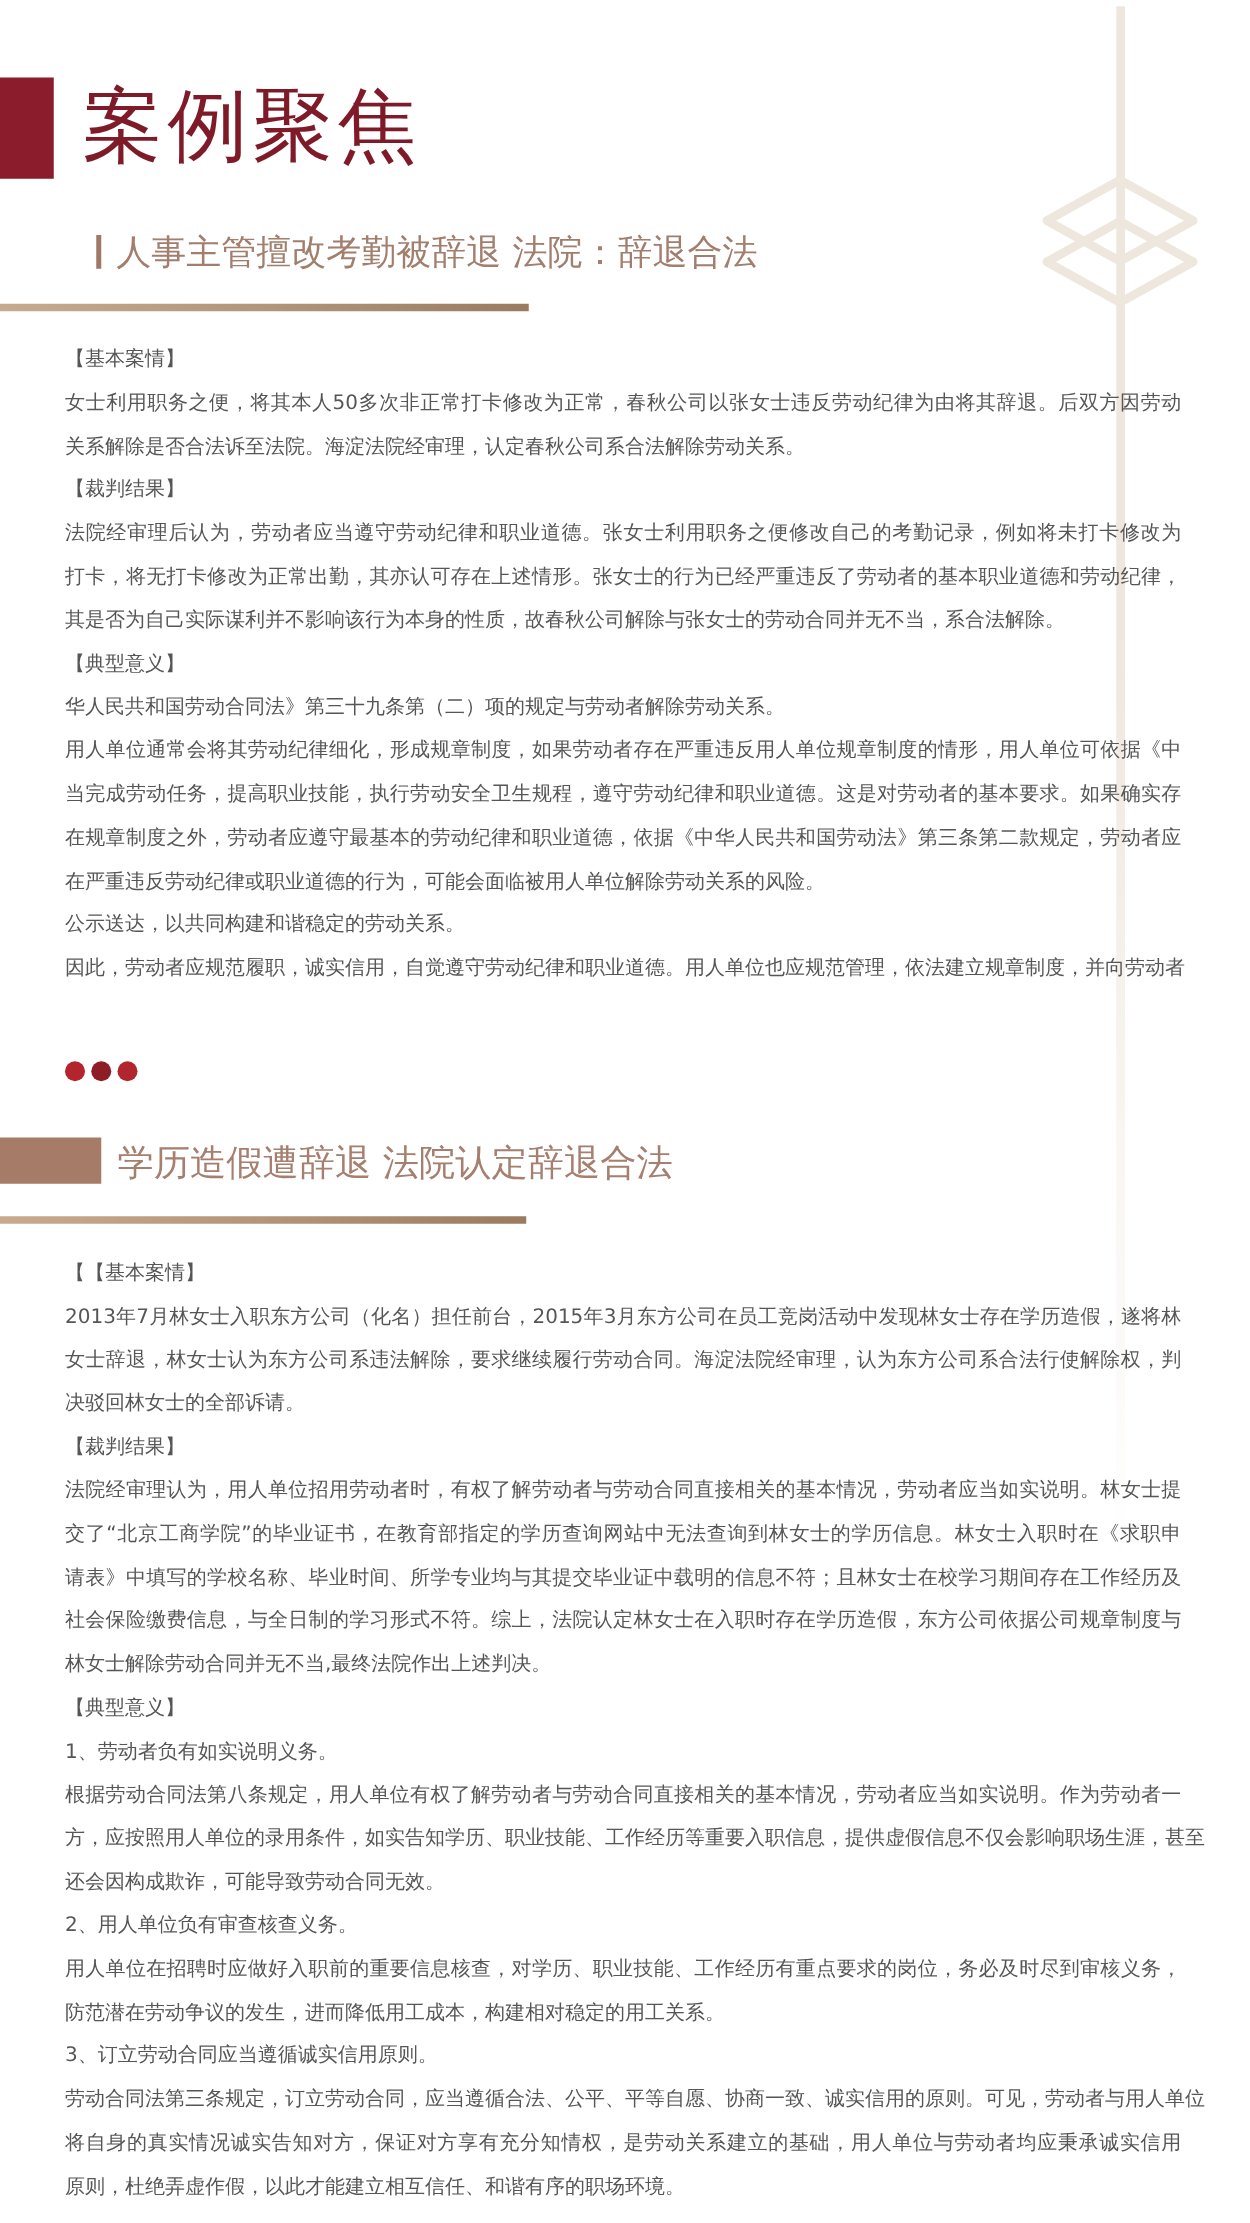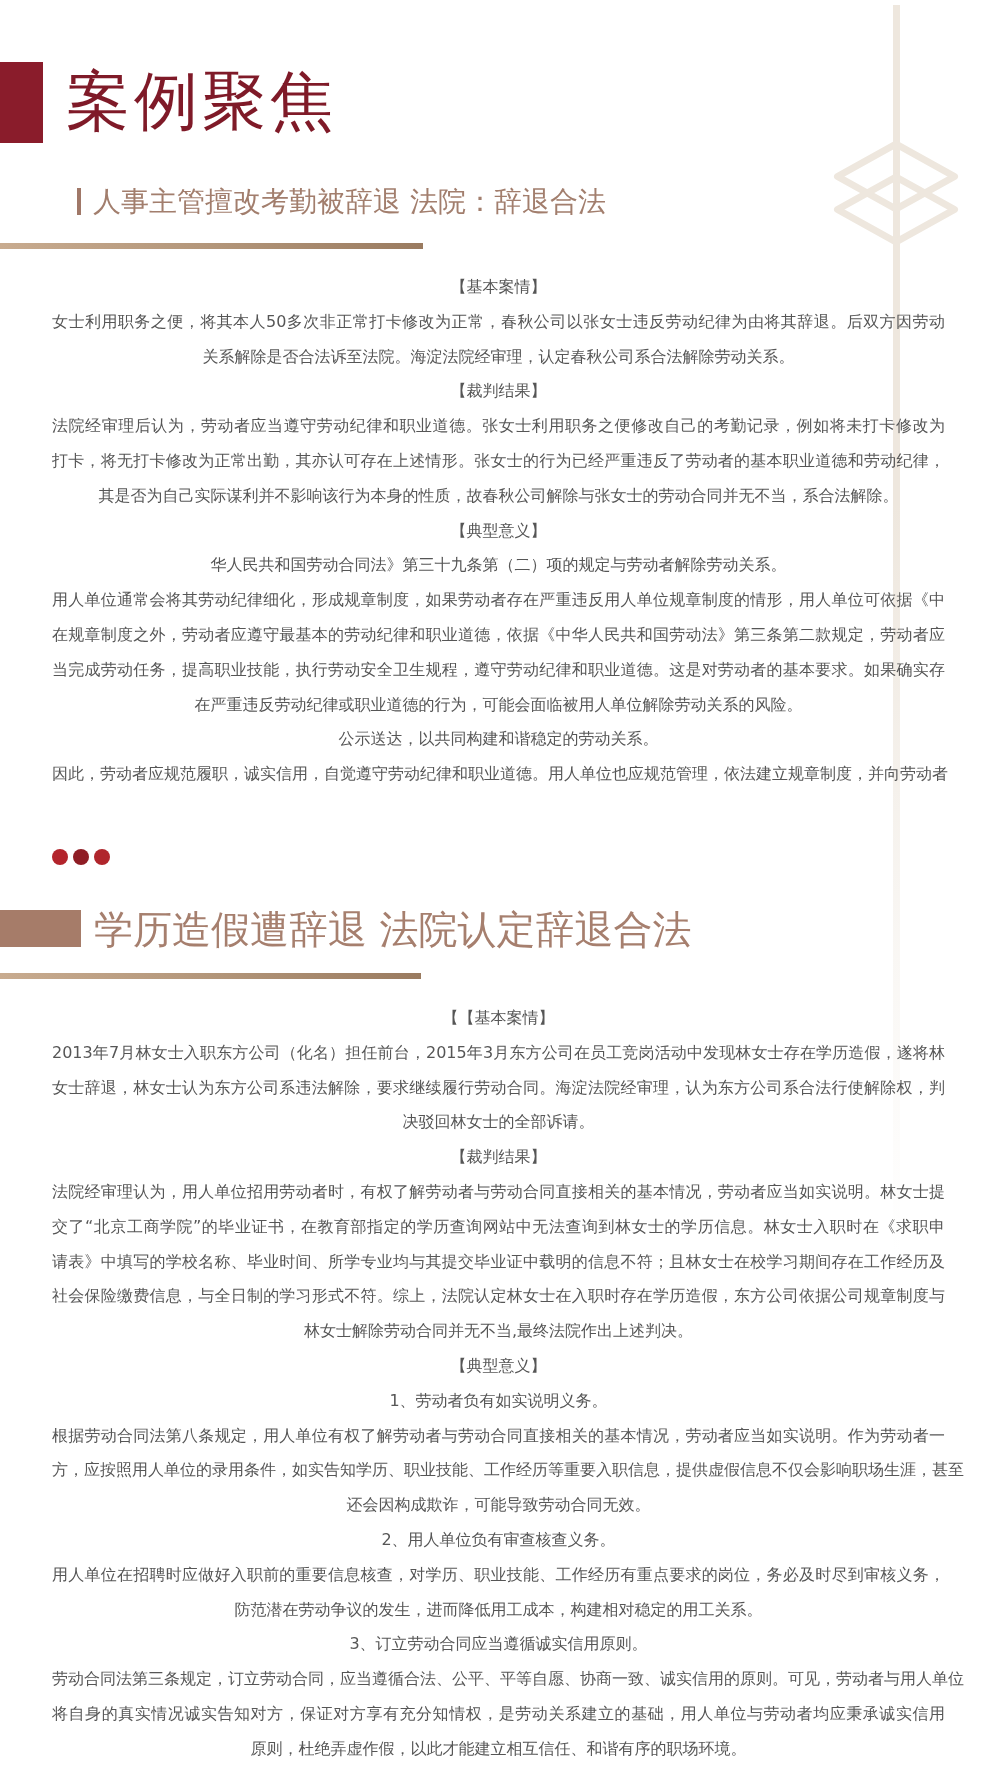--- a/index.html
+++ b/index.html
@@ -97,38 +97,38 @@
       position: absolute;
       left: 0;
       top: 910px;
       width: 81px;
       height: 37px;
       background: #a67c69;
     }
     .c2-title {
       left: 94px;
       top: 911px;
-      font-size: 39px;
+      font-size: 29px;
       line-height: 38px;
       color: #a67f6e;
     }
     .body-text {
       position: absolute;
       left: 52px;
       width: 893px;
       font-size: 16px;
       color: #565656;
     }
     .case1-body { top: 270px; }
     .case2-body { top: 1001px; }
     .ln {
       height: 34.8px;
       line-height: 34.8px;
       white-space: nowrap;
-      text-align: center;
+      text-align: left;
     }
     .ln.full {
       text-align: justify;
       text-align-last: justify;
     }
   </style>
 </head>
 <body>
 
 <div class="page">
@@ -152,22 +152,22 @@
     <div class="ln">关系解除是否合法诉至法院。海淀法院经审理，认定春秋公司系合法解除劳动关系。</div>
 
     <div class="ln">【裁判结果】</div>
     <div class="ln full">法院经审理后认为，劳动者应当遵守劳动纪律和职业道德。张女士利用职务之便修改自己的考勤记录，例如将未打卡修改为</div>
     <div class="ln full">打卡，将无打卡修改为正常出勤，其亦认可存在上述情形。张女士的行为已经严重违反了劳动者的基本职业道德和劳动纪律，</div>
     <div class="ln">其是否为自己实际谋利并不影响该行为本身的性质，故春秋公司解除与张女士的劳动合同并无不当，系合法解除。</div>
 
     <div class="ln">【典型意义】</div>
     <div class="ln">华人民共和国劳动合同法》第三十九条第（二）项的规定与劳动者解除劳动关系。</div>
     <div class="ln full">用人单位通常会将其劳动纪律细化，形成规章制度，如果劳动者存在严重违反用人单位规章制度的情形，用人单位可依据《中</div>
+    <div class="ln full">当完成劳动任务，提高职业技能，执行劳动安全卫生规程，遵守劳动纪律和职业道德。这是对劳动者的基本要求。如果确实存</div>
     <div class="ln full">在规章制度之外，劳动者应遵守最基本的劳动纪律和职业道德，依据《中华人民共和国劳动法》第三条第二款规定，劳动者应</div>
-    <div class="ln full">当完成劳动任务，提高职业技能，执行劳动安全卫生规程，遵守劳动纪律和职业道德。这是对劳动者的基本要求。如果确实存</div>
     <div class="ln">在严重违反劳动纪律或职业道德的行为，可能会面临被用人单位解除劳动关系的风险。</div>
     <div class="ln">公示送达，以共同构建和谐稳定的劳动关系。</div>
     <div class="ln full">因此，劳动者应规范履职，诚实信用，自觉遵守劳动纪律和职业道德。用人单位也应规范管理，依法建立规章制度，并向劳动者</div>
   </div>
 
   <div class="dots">
     <span class="dot dot1"></span>
     <span class="dot dot2"></span>
     <span class="dot dot3"></span>
   </div>

